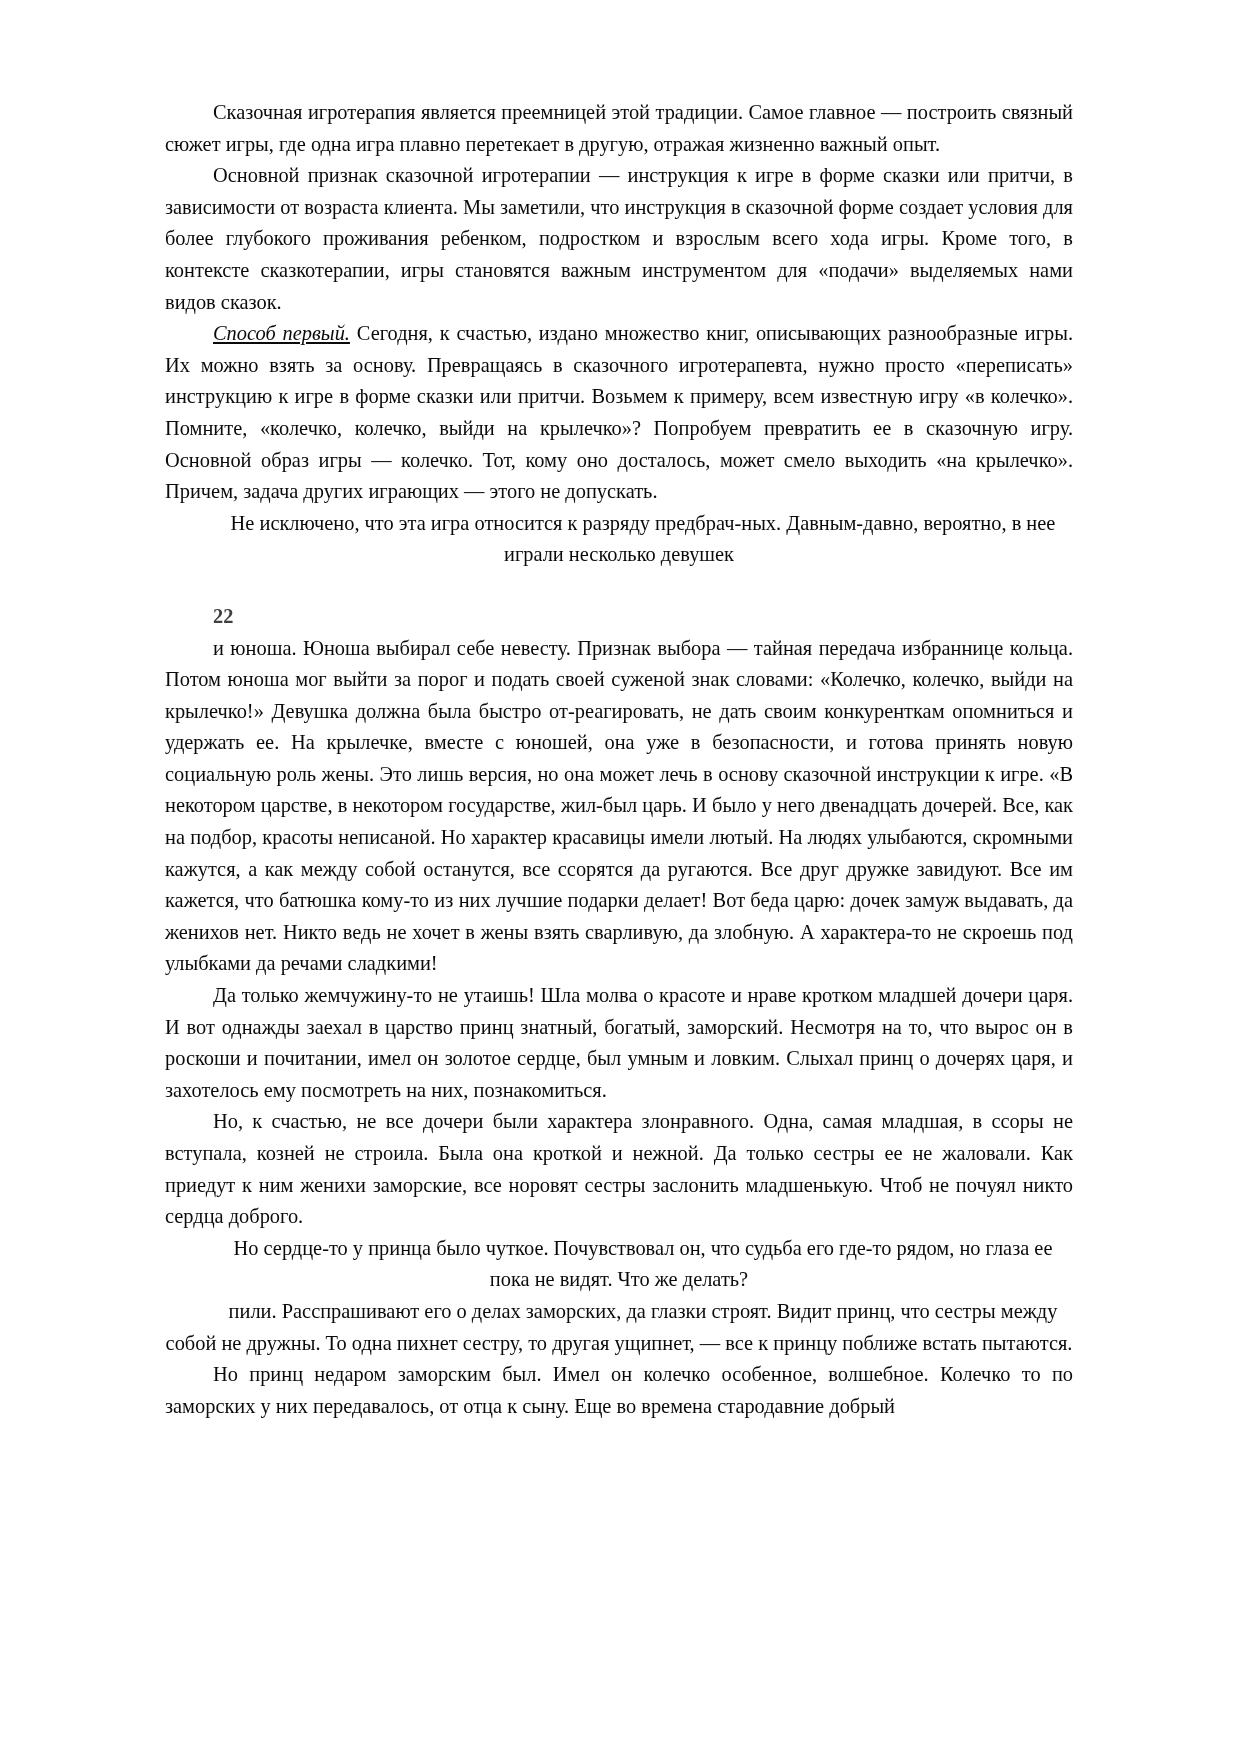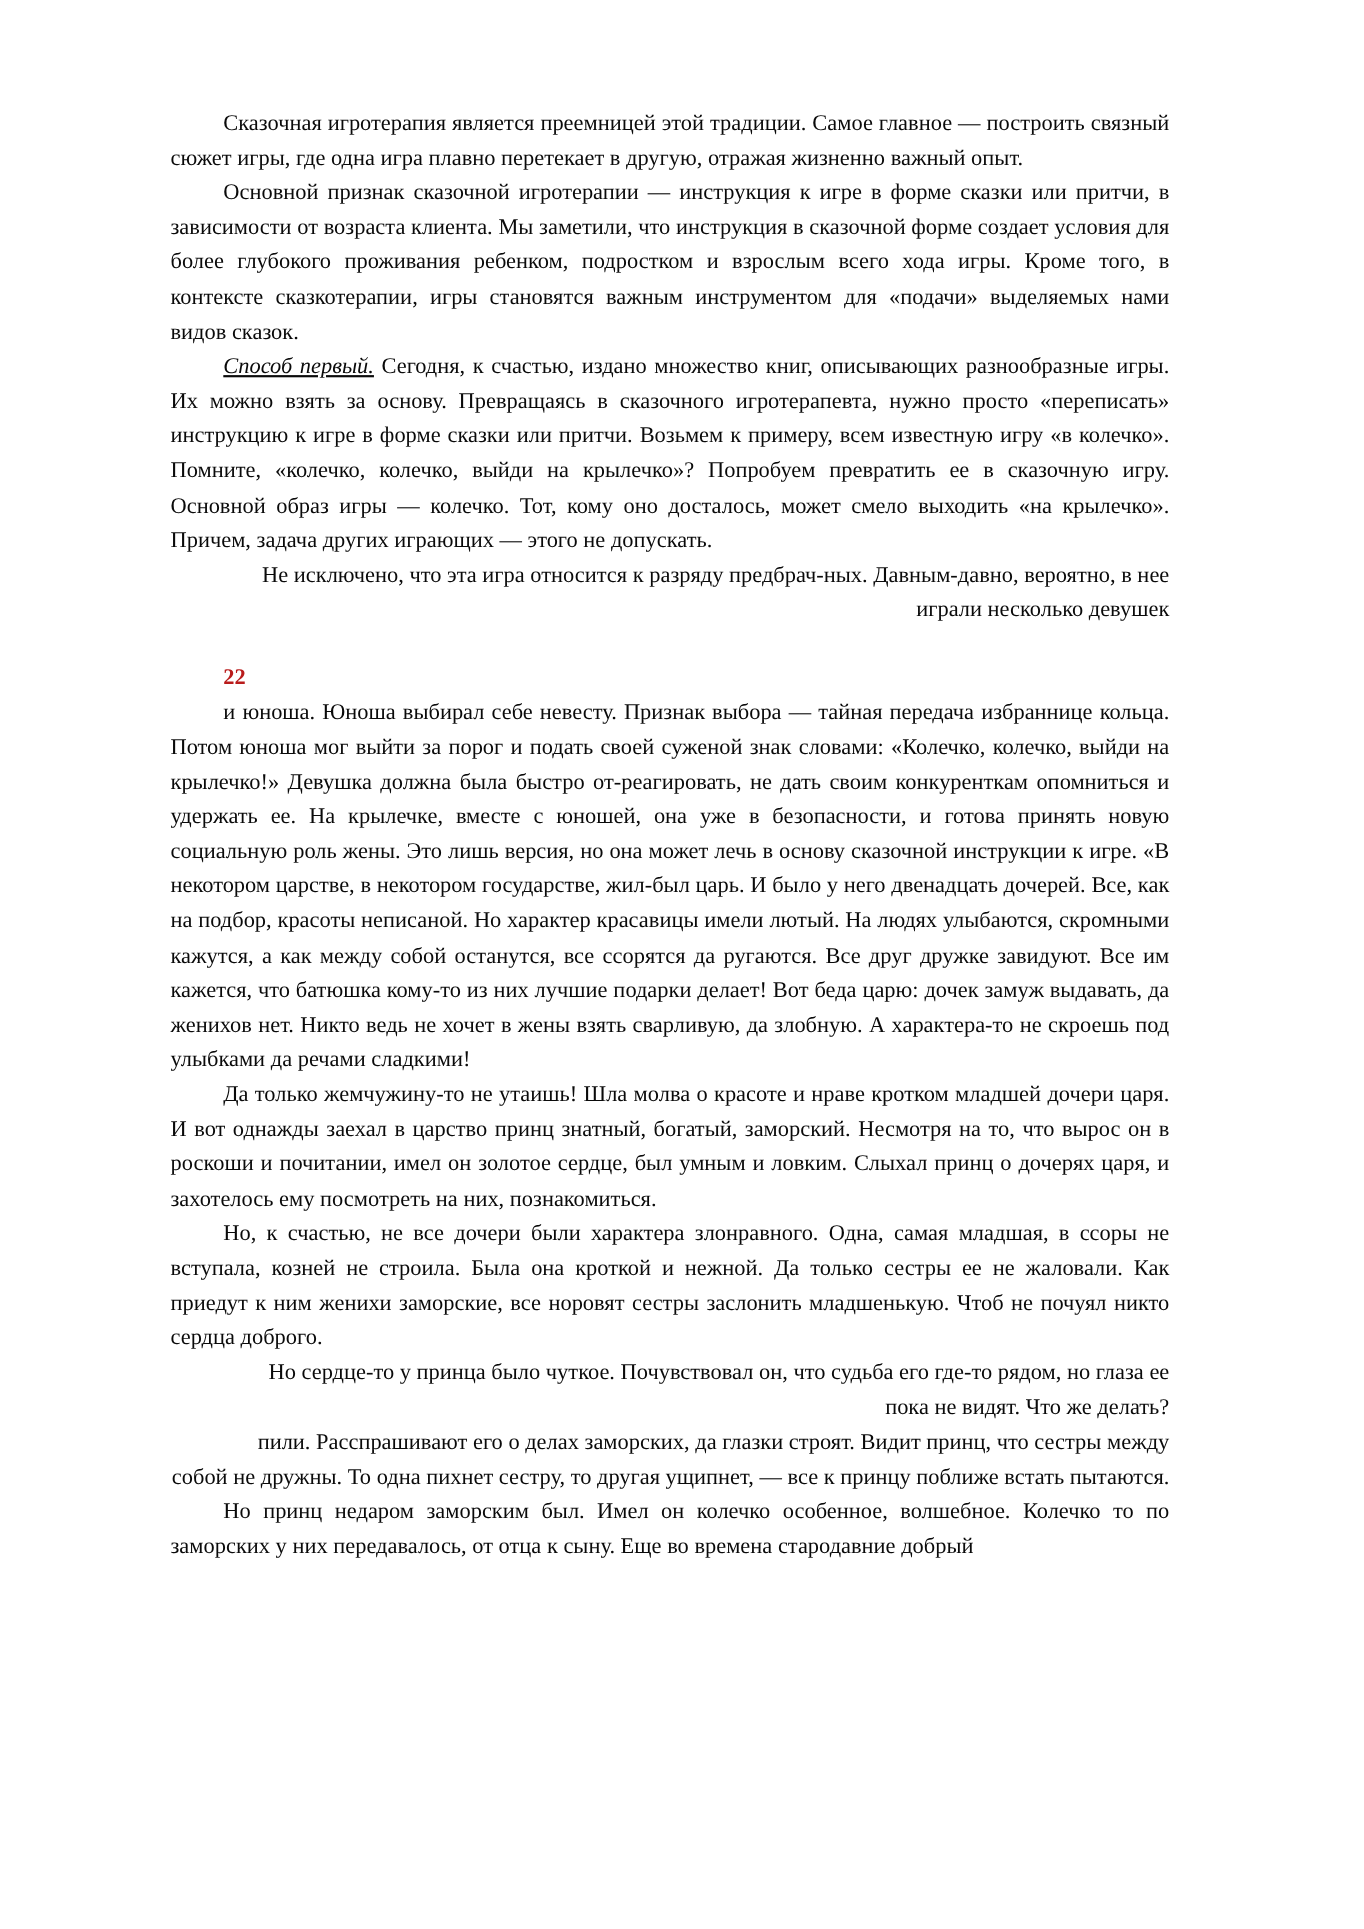--- a/index.html
+++ b/index.html
@@ -11,49 +11,49 @@
   .page {
     position: relative;
     width: 1240px;
     height: 1754px;
     background: #ffffff;
     overflow: hidden;
     box-sizing: border-box;
   }
   .text-column {
     position: absolute;
-    left: 155px;
+    left: 165px;
     top: 97px;
     width: 908px;
   }
   .para {
     font-family: "Liberation Serif", "DejaVu Serif", serif;
     font-size: 20.4px;
     line-height: 31.6px;
     color: #0a0a0a;
     text-align: justify;
     text-justify: inter-word;
     margin: 0;
     text-indent: 48px;
     -webkit-hyphens: none;
     hyphens: none;
   }
   .para.last-flush {
-    text-align: right;
+    text-align: center;
   }
   .italic-lead {
     font-style: italic;
     text-decoration: underline;
   }
   .page-marker {
     font-family: "Liberation Serif", "DejaVu Serif", serif;
     font-size: 20.4px;
     line-height: 31.6px;
     font-weight: bold;
-    color: #b91c1c;
+    color: #404040;
     margin: 0;
     text-indent: 48px;
     text-align: left;
   }
   .gap-before-marker {
     margin-top: 30px;
   }
 </style>
 </head>
 <body>

